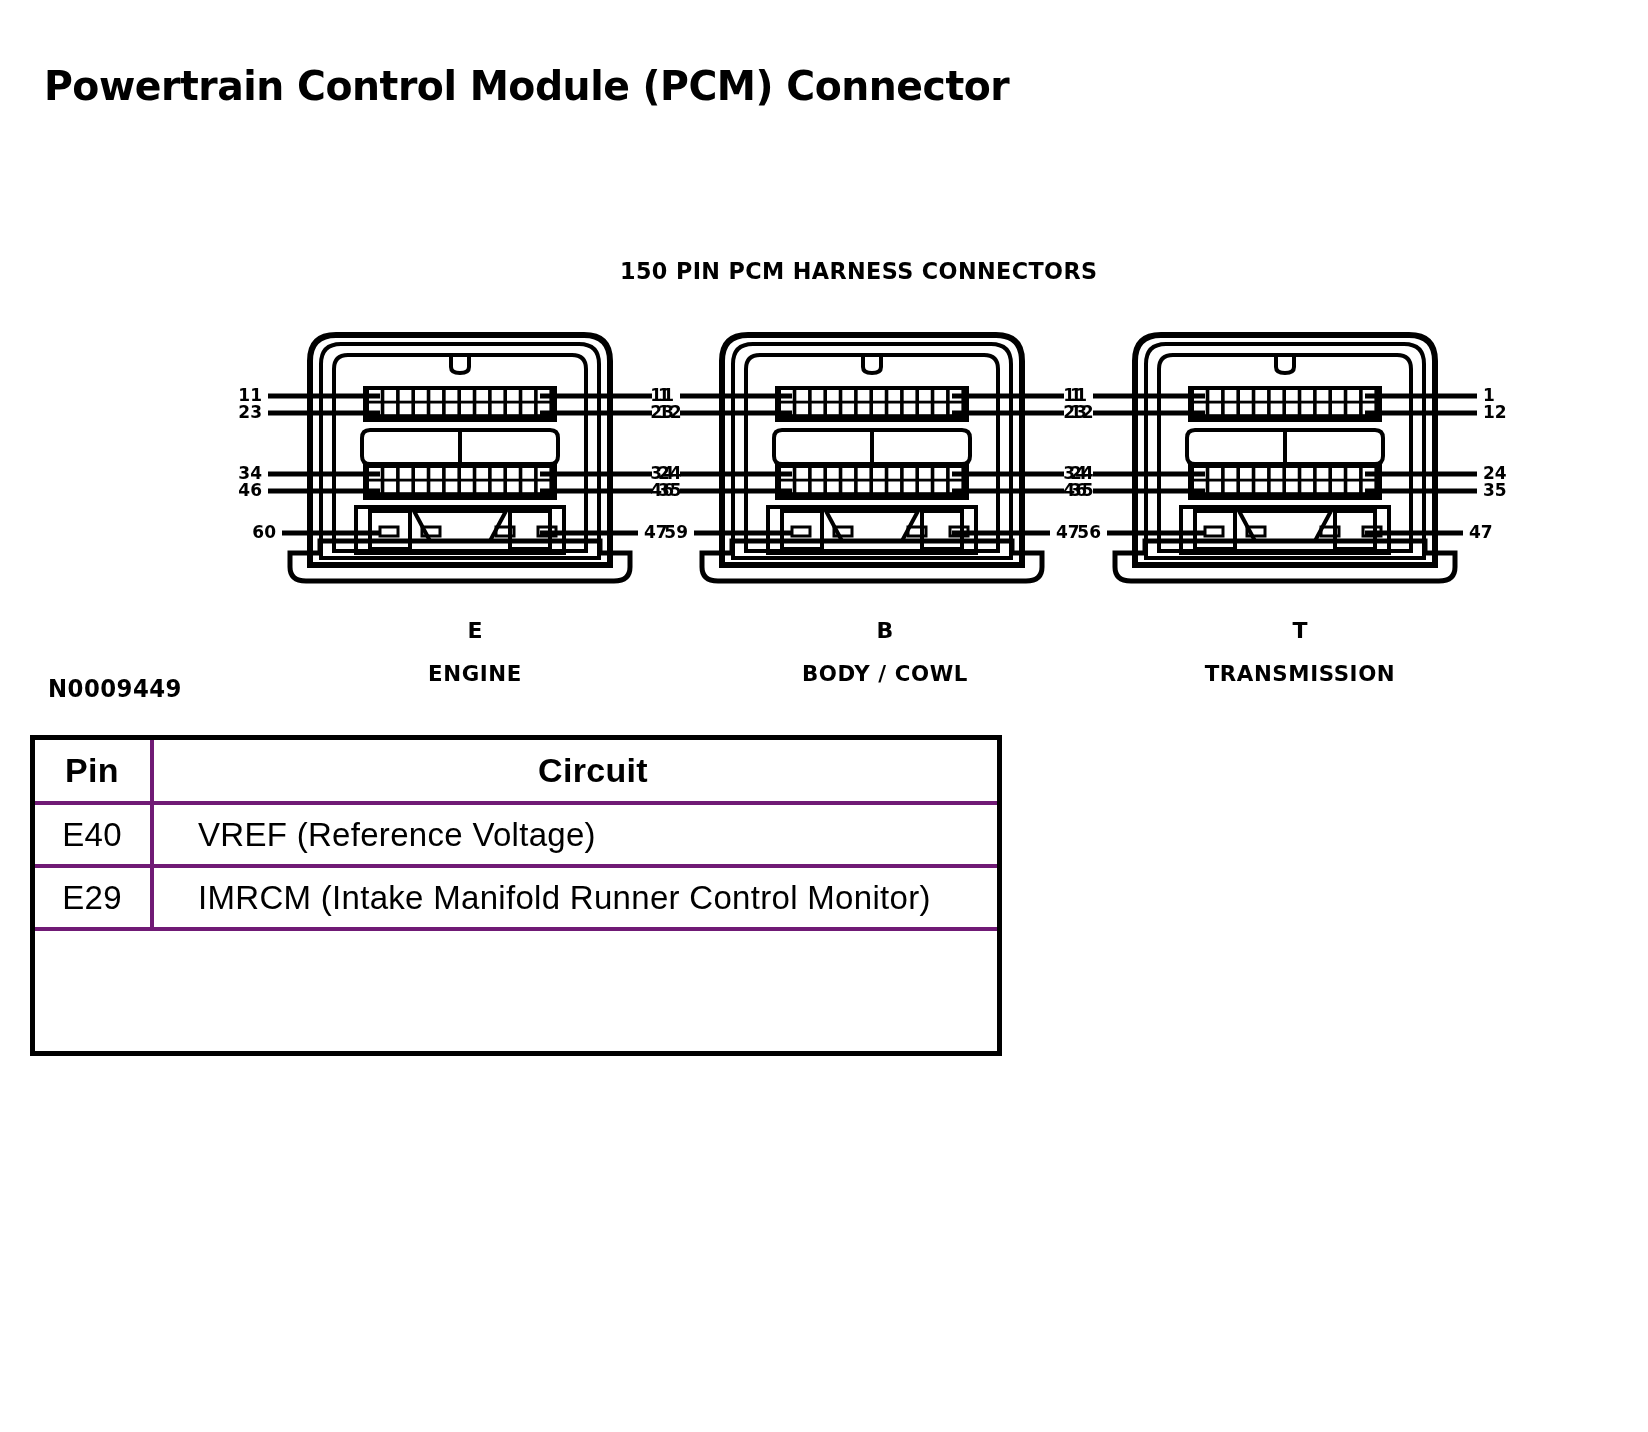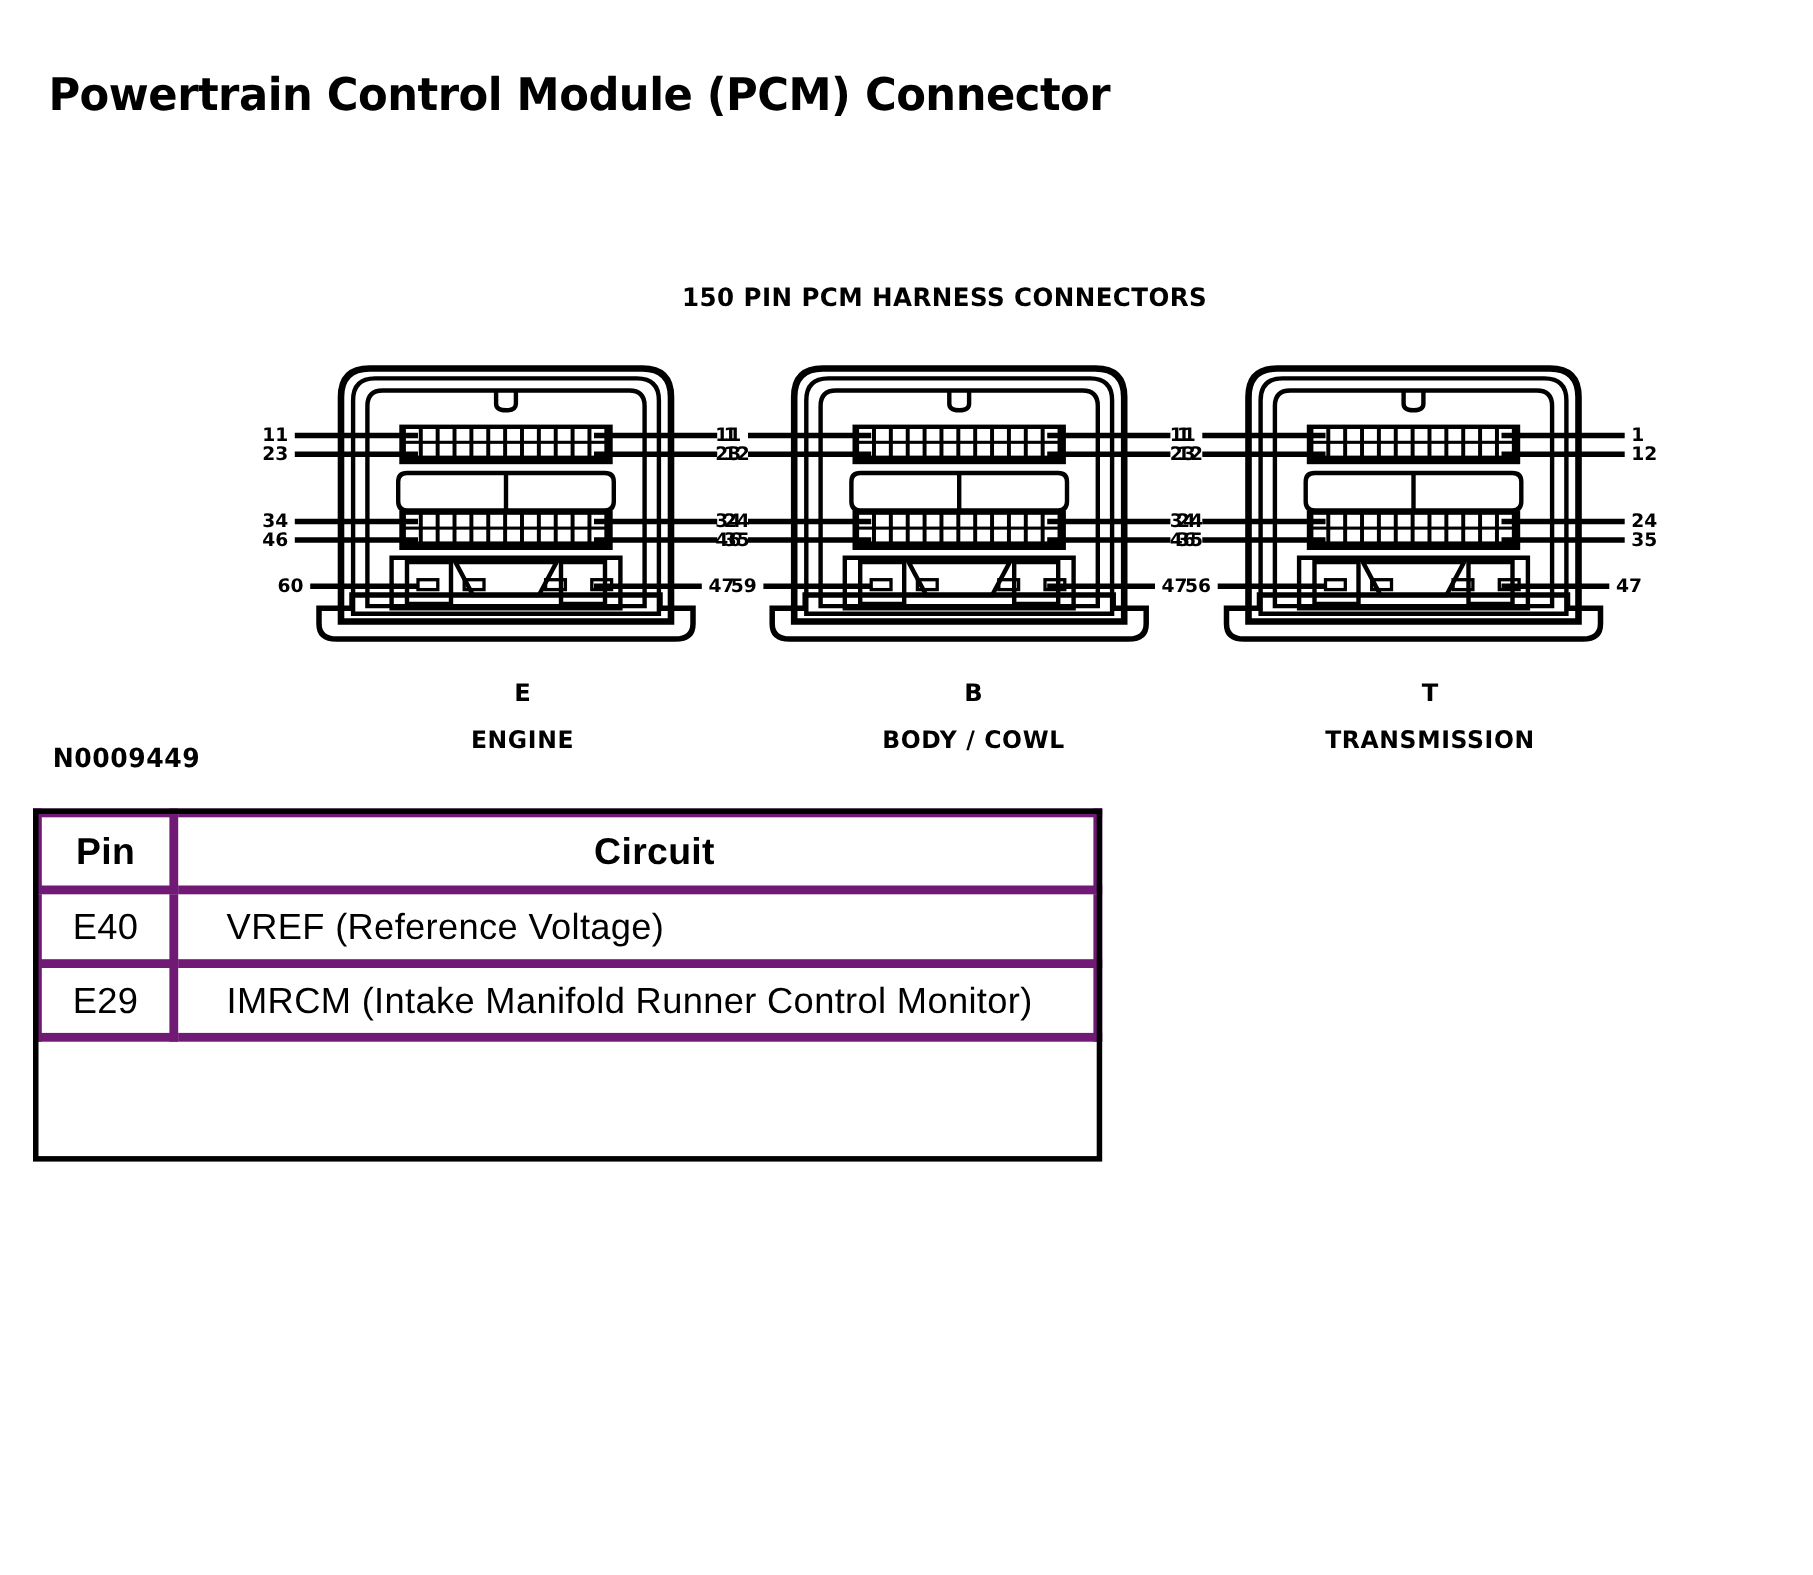--- a/index.html
+++ b/index.html
@@ -77,21 +77,21 @@
   }
   #pin-table {
     position: absolute;
     left: 30px;
     top: 735px;
     width: 972px;
     border-collapse: collapse;
     table-layout: fixed;
   }
   #pin-table td, #pin-table th {
-    border: 8px solid #701a75;
+    border: 4px solid #701a75;
     padding: 0 10px;
     font-size: 33px;
     font-weight: normal;
     height: 59px;
     vertical-align: middle;
     white-space: nowrap;
     letter-spacing: 0.3px;
   }
   #pin-table thead th {
     font-weight: bold;

